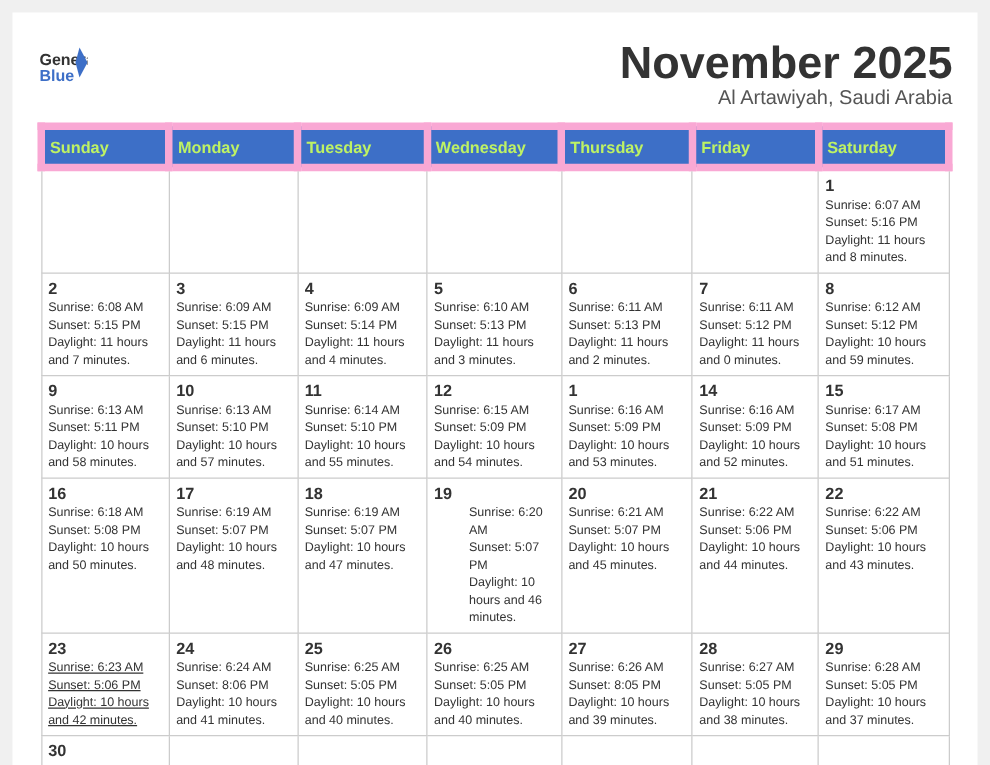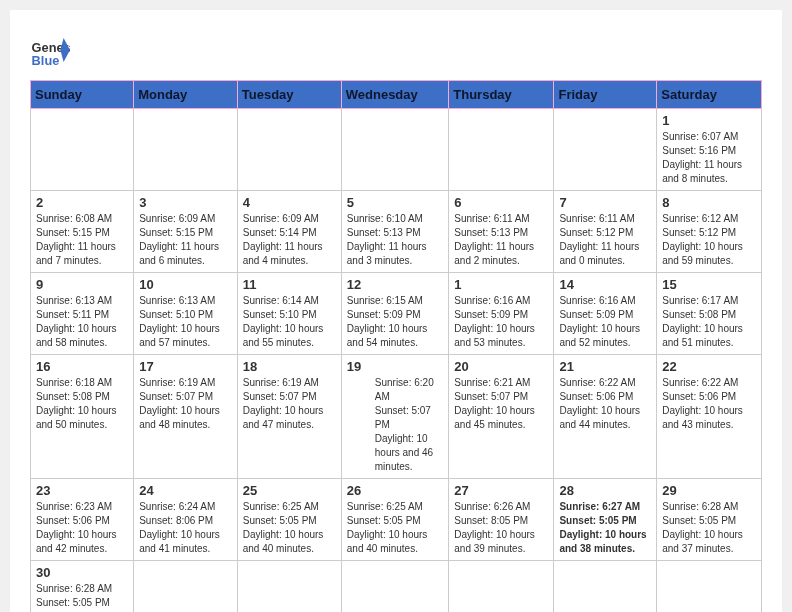--- a/index.html
+++ b/index.html
@@ -46,26 +46,26 @@
       font-size: 16px;
       color: #555;
     }
     .calendar {
       width: 100%;
       border-collapse: collapse;
       border: 1px solid #ccc;
     }
     .calendar th {
       background: #3d6fc7;
-      color: #0f172a;
+      color: #bef264;
       font-size: 13px;
       font-weight: bold;
       padding: 6px 4px;
       text-align: left;
-      border: 1px solid #f9a8d4;
+      border: 6px solid #f9a8d4;
     }
     .calendar td {
       vertical-align: top;
       border: 1px solid #ccc;
       padding: 4px 5px;
       min-height: 80px;
       width: 113px;
       font-size: 10.5px;
       color: #333;
       background: white;
@@ -91,20 +91,24 @@
 
 <div class="page">
   <div class="header">
     <div class="logo">
       <svg class="logo-icon" viewBox="0 0 50 50">
         <text x="2" y="28" font-size="16" font-weight="bold" fill="#333" font-family="Arial">General</text>
         <text x="2" y="44" font-size="16" font-weight="bold" fill="#3d6fc7" font-family="Arial">Blue</text>
         <polygon points="42,10 50,25 42,40 38,25" fill="#3d6fc7"></polygon>
       </svg>
     </div>
+    <div class="title-block">
+      <div class="month-title">November 2025</div>
+      <div class="location">Al Artawiyah, Saudi Arabia</div>
+    </div>
   </div>
 
   <table class="calendar">
     <thead>
       <tr>
       <th>Sunday</th>
           <th>Monday</th>
           <th>Tuesday</th>
           <th>Wednesday</th>
           <th>Thursday</th>
@@ -255,21 +259,21 @@
           <td>
             <span class="day-number">22</span>
             <div class="day-info" style="white-space: pre-line;">Sunrise: 6:22 AM
 Sunset: 5:06 PM
 Daylight: 10 hours and 43 minutes.</div>
           </td>
         </tr>
         <tr>
           <td>
             <span class="day-number">23</span>
-            <div class="day-info" style="white-space: pre-line;">Sunrise: 6:23 AM
+            <div class="day-info" style="white-space: pre-line; text-decoration: underline;">Sunrise: 6:23 AM
 Sunset: 5:06 PM
 Daylight: 10 hours and 42 minutes.</div>
           </td>
           <td>
             <span class="day-number">24</span>
             <div class="day-info" style="white-space: pre-line;">Sunrise: 6:24 AM
 Sunset: 8:06 PM
 Daylight: 10 hours and 41 minutes.</div>
           </td>
           <td>
@@ -285,21 +289,21 @@
 Daylight: 10 hours and 40 minutes.</div>
           </td>
           <td>
             <span class="day-number">27</span>
             <div class="day-info" style="white-space: pre-line;">Sunrise: 6:26 AM
 Sunset: 8:05 PM
 Daylight: 10 hours and 39 minutes.</div>
           </td>
           <td>
             <span class="day-number">28</span>
-            <div class="day-info" style="white-space: pre-line; font-weight: bold;">Sunrise: 6:27 AM
+            <div class="day-info" style="white-space: pre-line;">Sunrise: 6:27 AM
 Sunset: 5:05 PM
 Daylight: 10 hours and 38 minutes.</div>
           </td>
           <td>
             <span class="day-number">29</span>
             <div class="day-info" style="white-space: pre-line;">Sunrise: 6:28 AM
 Sunset: 5:05 PM
 Daylight: 10 hours and 37 minutes.</div>
           </td>
         </tr>

